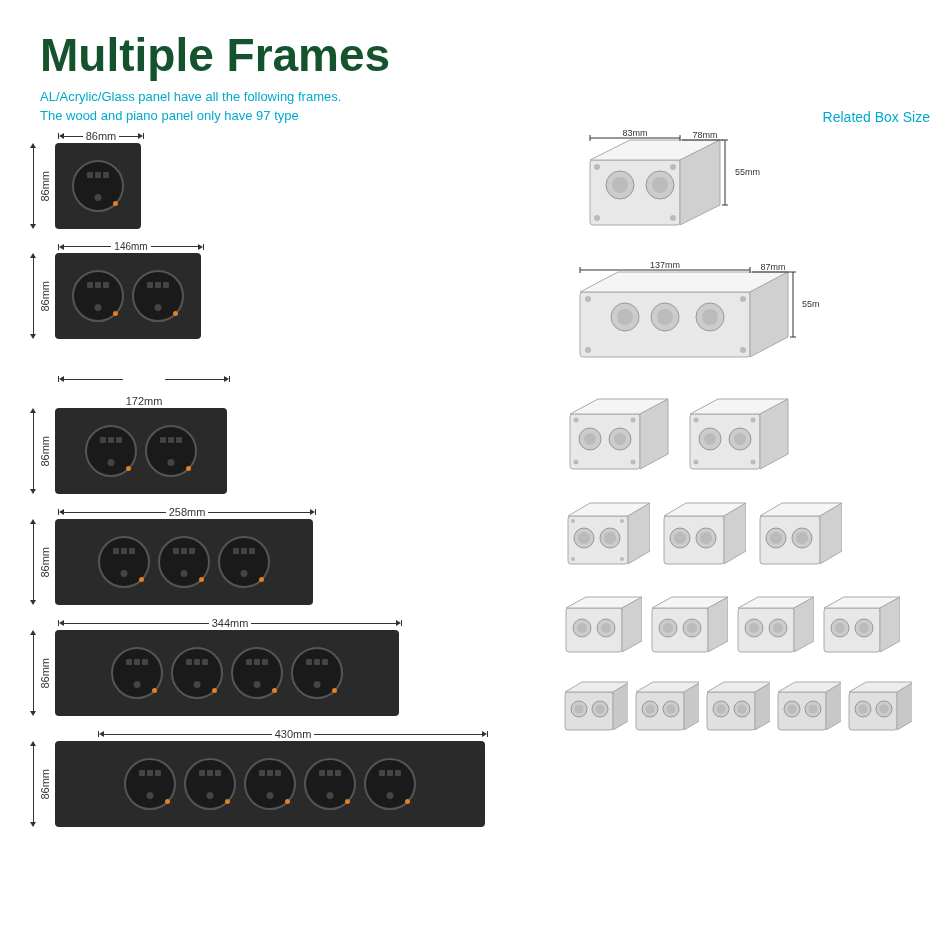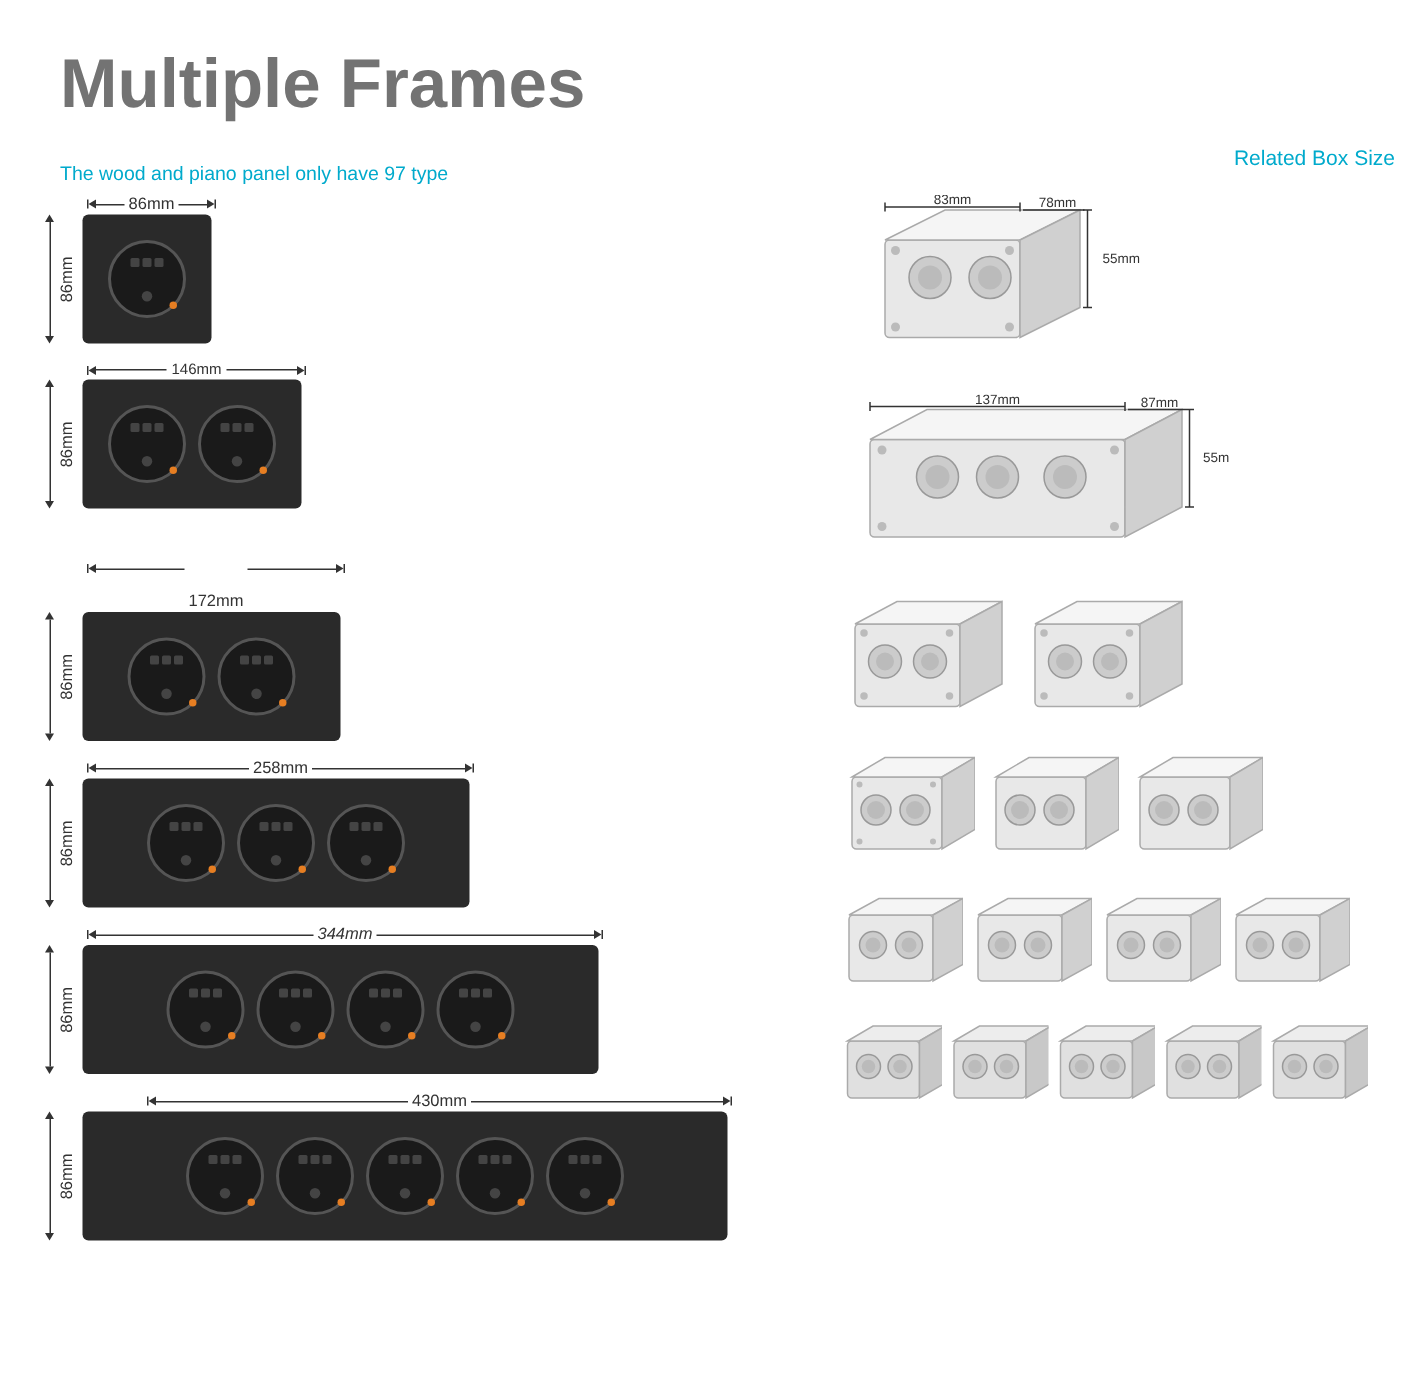--- a/index.html
+++ b/index.html
@@ -15,34 +15,34 @@
     .page-container {
       width: 950px;
       height: 927px;
       position: relative;
       padding: 30px 40px;
     }
 
     .title {
       font-size: 46px;
       font-weight: bold;
-      color: #737373;
+      color: #14532d;
       line-height: 1.1;
     }
 
     .subtitle {
       font-size: 13px;
       color: #00aacc;
       margin-top: 6px;
       line-height: 1.5;
     }
 
     .related-box-label {
       position: absolute;
-      top: 97px;
+      top: 109px;
       right: 20px;
       color: #00aacc;
       font-size: 14px;
       font-weight: 500;
     }
 
     .left-column {
       position: absolute;
       left: 30px;
       top: 130px;
@@ -200,21 +200,21 @@
     }
 
   </style>
 </head>
 <body>
 
 <div class="page-container">
 
   <div class="title">Multiple Frames</div>
   <div class="subtitle">
-    <br>
+    <span>AL/Acrylic/Glass panel have all the following frames.</span><br>
     <span>The wood and piano panel only have 97 type</span>
   </div>
 
   <div class="related-box-label">Related Box Size</div>
 
   <div class="left-column">
 
     <div class="frame-item">
       <div class="frame-with-dims">
 
@@ -349,21 +349,21 @@
             <div class="socket-outlet">
                 <div class="socket-dot"></div>
               </div>
           </div>
         </div>
       </div>
     </div>
 
     <div class="frame-item">
       <div class="frame-with-dims">
-        <div style="display:flex; margin-left:28px; margin-bottom:1px;font-style:italic;">
+        <div style="display:flex; margin-left:28px; margin-bottom:1px;">
           <div style="display:flex;align-items:center;width:344px;">
             <div class="tick-line"></div>
             <div class="arrowhead-left"></div>
             <div class="h-line"></div>
             <span style="font-size:11px;color:#333;white-space:nowrap;padding:0 3px;">344mm</span>
             <div class="h-line"></div>
             <div class="arrowhead-right"></div>
             <div class="tick-line"></div>
           </div>
         </div>

